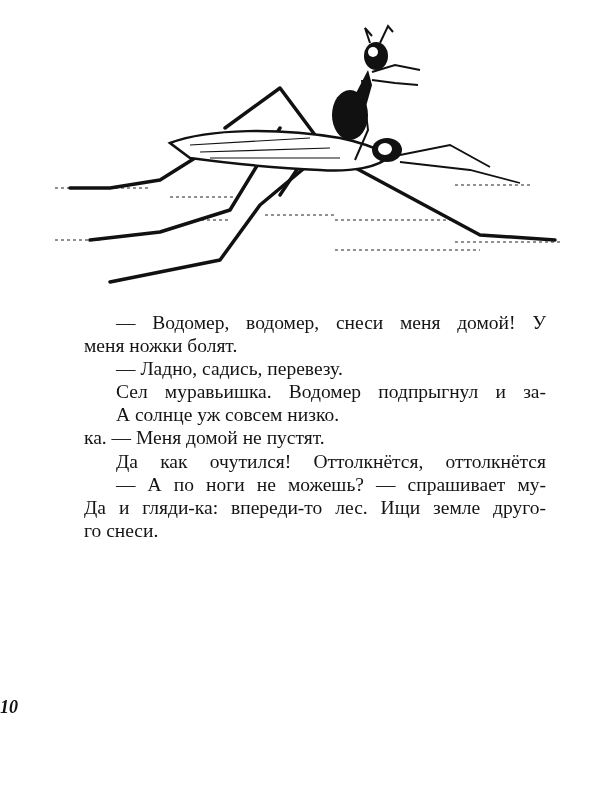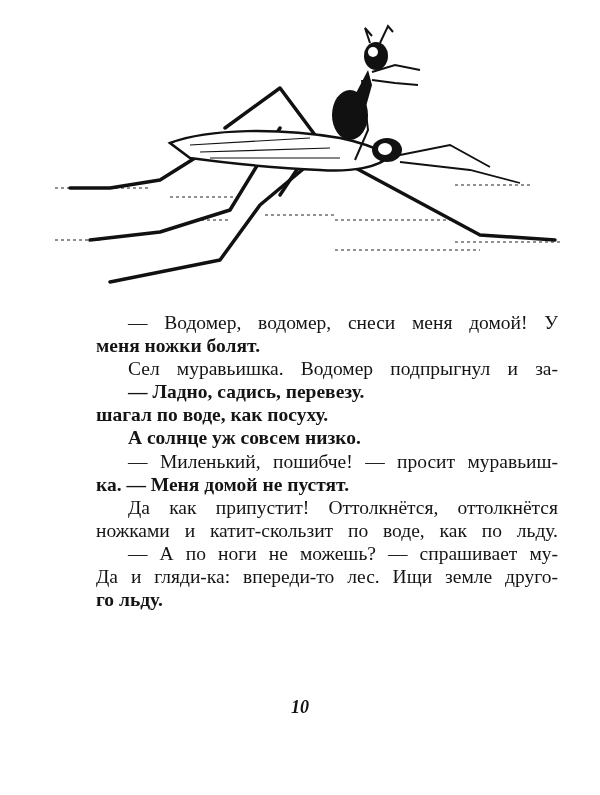--- a/index.html
+++ b/index.html
@@ -5,33 +5,33 @@
     html, body { margin: 0; padding: 0; background: #ffffff; }
     body {
       width: 600px; height: 795px; position: relative; overflow: hidden;
       font-family: "Liberation Serif", "DejaVu Serif", serif;
       color: #141414;
     }
     .illustration {
       position: absolute; left: 50px; top: 10px; width: 520px; height: 290px;
     }
     .text-block {
-      position: absolute; left: 96px; top: 311px; width: 462px;
+      position: absolute; left: 84px; top: 311px; width: 462px;
     }
     .line {
       font-size: 19.5px; line-height: 23.1px; height: 23.1px;
       white-space: nowrap;
       text-align: justify; text-align-last: justify;
       display: block;
     }
     .line.indent { padding-left: 32px; }
-    .line.last { text-align-last: left; font-weight: bold; }
+    .line.last { text-align-last: left; }
     .page-number {
       position: absolute; left: 0; width: 600px; top: 697px;
-      text-align: center; font-style: italic; font-weight: bold;
+      text-align: left; font-style: italic; font-weight: bold;
       font-size: 18px; color: #111;
     }
   </style>
 </head>
 <body>
 
 <div class="illustration">
   <svg width="520" height="290" viewBox="0 0 520 290">
 
     <g stroke="#222" stroke-width="1" stroke-dasharray="3 3" fill="none">
@@ -80,27 +80,24 @@
       <polyline points="322,70 345,73 368,75"></polyline>
       <polyline points="312,70 318,120 305,150"></polyline>
     </g>
   </svg>
 </div>
 
 <div class="text-block">
   <div id="lines">
       <span class="line indent">— Водомер, водомер, снеси меня домой! У</span>
       <span class="line last">меня ножки болят.</span>
+      <span class="line indent last">— Ладно, садись, перевезу.</span>
       <span class="line indent">Сел муравьишка. Водомер подпрыгнул и за-</span>
-      <span class="line indent last">— Ладно, садись, перевезу.</span>
-      <span class="line last">шагал по воде, как посуху.</span>
       <span class="line indent last">А солнце уж совсем низко.</span>
-      <span class="line indent">— Миленький, пошибче! — просит муравьиш-</span>
       <span class="line last">ка. — Меня домой не пустят.</span>
-      <span class="line indent">Да как припустит! Оттолкнётся, оттолкнётся</span>
-      <span class="line">ножками и катит-скользит по воде, как по льду.</span>
+      <span class="line indent">Да как очутился! Оттолкнётся, оттолкнётся</span>
       <span class="line indent">— А по ноги не можешь? — спрашивает му-</span>
       <span class="line">Да и гляди-ка: впереди-то лес. Ищи земле друго-</span>
-      <span class="line last">го льду.</span>
+      <span class="line last">го снеси.</span>
     </div>
 </div>
 
 <div class="page-number">10</div>
 
 </body></html>

